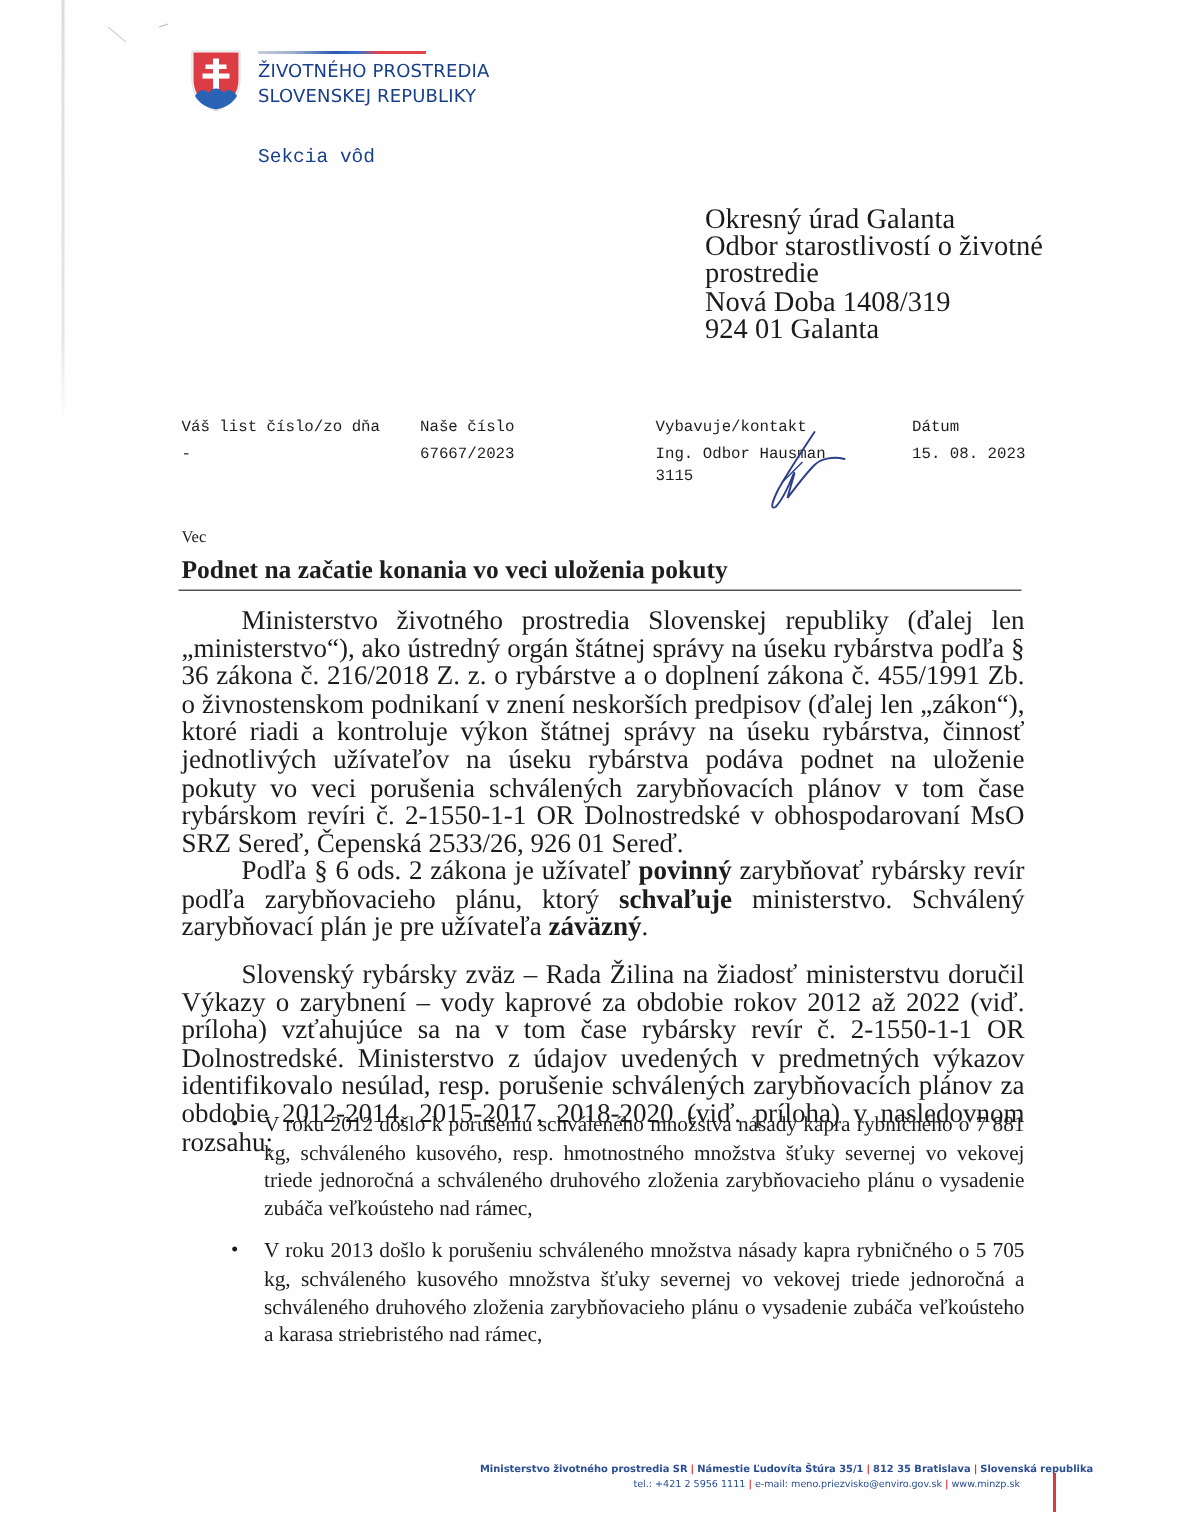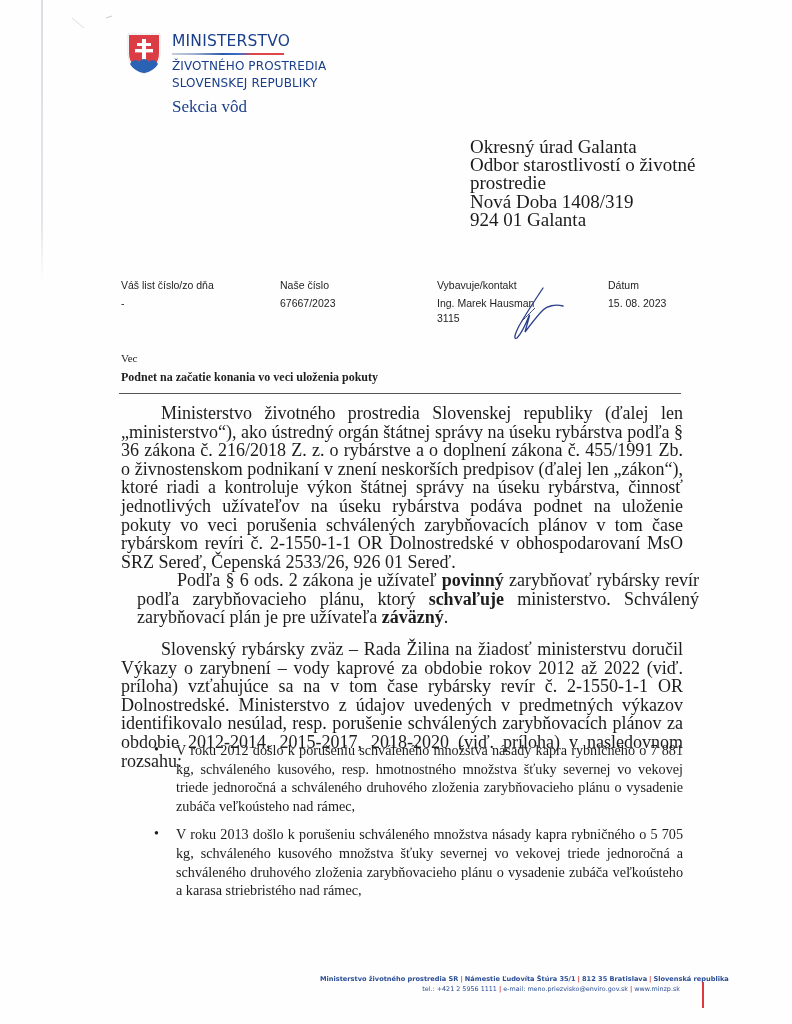--- a/index.html
+++ b/index.html
@@ -14,34 +14,34 @@
     background: linear-gradient(to bottom, #dcdde3 0%, #e3e5ea 80%, rgba(230,232,236,0) 100%);
   }
   .scanmark { position:absolute; left:70px; top:14px; width:50px; height:18px; }
   
   .logo { position: absolute; left: 127px; top: 33px; width: 34px; height: 42px; }
   .mname { position: absolute; left: 172px; top: 32px; font-family: "DejaVu Sans", sans-serif; color: #1a3f8a; }
   .mname .l1 { font-size: 15.5px; letter-spacing: 0.2px; line-height: 19px; font-weight: normal; }
   .mname .bar { width: 112px; height: 2px; margin: 2px 0 3px 0;
     background: linear-gradient(to right, #c7cedb 0%, #9fb0cf 20%, #2b5bb0 45%, #3d6fc4 60%, #e0454a 72%, #e0454a 100%); }
   .mname .l2, .mname .l3 { font-size: 12px; line-height: 17px; letter-spacing: 0.1px; }
-  .section { position: absolute; left: 172px; top: 97px; font-family: Liberation Serif, serif; font-size: 17px; color: #1a3f8a; }
+  .section { position: absolute; left: 172px; top: 97px; font-family: Liberation Mono, monospace; font-size: 13px; color: #1a3f8a; }
 
   
   .addr { position: absolute; left: 470px; top: 138px; font-size: 19px; line-height: 18.2px; color: #1b1b1b; }
   .addr div { white-space: nowrap; }
 
   
-  .ref { position: absolute; font-family: Liberation Sans, sans-serif; font-size: 10.5px; color: #1d1d1d; line-height: 18px; }
+  .ref { position: absolute; font-family: Liberation Mono, monospace; font-size: 10.5px; color: #1d1d1d; line-height: 18px; }
 
   .signature { position: absolute; left: 505px; top: 286px; width: 60px; height: 56px; }
 
   
   .vec { position: absolute; left: 121px; top: 352px; font-size: 11px; }
-  .subject { position: absolute; left: 121px; top: 370px; font-size: 12px; font-weight: bold; }
+  .subject { position: absolute; left: 121px; top: 370px; font-size: 17px; font-weight: bold; }
   .subject-line { position: absolute; left: 119px; top: 393px; width: 562px; height: 1px; background: #555; }
 
   
   .para { position: absolute; left: 121px; width: 562px; font-size: 18px; line-height: 18.6px; text-align: justify; color: #1c1c1c; }
   .bullets { position: absolute; left: 176px; width: 507px; font-size: 14.2px; line-height: 18.6px; color: #1c1c1c; margin: 0; padding: 0; list-style: none; }
   .bullets li { position: relative; text-align: justify; margin-bottom: 10px; }
   .bullets li .dot { position: absolute; left: -22px; top: 0; font-size: 14px; }
 
   
   .footer { position: absolute; left: 320px; top: 975px; width: 360px; text-align: right; font-family: "DejaVu Sans", sans-serif; color: #2a4d94; }
@@ -61,21 +61,20 @@
 
 <svg class="logo" viewBox="0 0 34 42">
   <path d="M1 1 H33 V20 C33 32 25 38 17 41 C9 38 1 32 1 20 Z" fill="#ffffff" stroke="#d8d8d8" stroke-width="0.6"></path>
   <path d="M2 2 H32 V20 C32 31 24.5 37 17 40 C9.5 37 2 31 2 20 Z" fill="#dc3c44"></path>
   <rect x="15" y="6" width="4" height="24" fill="#ffffff"></rect>
   <rect x="10" y="10" width="14" height="3" fill="#ffffff"></rect>
   <rect x="8" y="16" width="18" height="3.4" fill="#ffffff"></rect>
   <path d="M3 31 C6 26 10 26 12 29 C14 25 20 25 22 29 C24 26 28 26 31 31 C28 36 23 39 17 40 C11 39 6 36 3 31 Z" fill="#2a62b4"></path>
 </svg>
 <div class="mname">
-  <div class="l1">MINISTERSTVO</div>
   <div class="bar"></div>
   <div class="l2">ŽIVOTNÉHO PROSTREDIA</div>
   <div class="l3">SLOVENSKEJ REPUBLIKY</div>
 </div>
 <div class="section">Sekcia vôd</div>
 
 <div class="addr">
   <div>Okresný úrad Galanta</div>
   <div>Odbor starostlivostí o životné</div>
   <div>prostredie</div>
@@ -86,39 +85,39 @@
 <div class="ref" style="left:121px; top:276px;">
   <div>Váš list číslo/zo dňa</div>
   <div>-</div>
 </div>
 <div class="ref" style="left:280px; top:276px;">
   <div>Naše číslo</div>
   <div>67667/2023</div>
 </div>
 <div class="ref" style="left:437px; top:276px;">
   <div>Vybavuje/kontakt</div>
-  <div>Ing. Marek Hausman</div>
+  <div>Ing. Odbor Hausman</div>
   <div style="margin-top:-3px;">3115</div>
 </div>
 <div class="ref" style="left:608px; top:276px;">
   <div>Dátum</div>
   <div>15. 08. 2023</div>
 </div>
 <svg class="signature" viewBox="0 0 60 56">
   <path d="M38 2 C30 14 22 26 14 40 C10 48 8 54 12 52 C16 48 20 40 24 30 C26 26 22 38 20 46 C26 38 32 30 38 24 C42 20 50 18 58 20" stroke="#2b3f8c" stroke-width="1.3" fill="none" stroke-linecap="round"></path>
   <path d="M16 36 C22 30 28 24 30 22" stroke="#2b3f8c" stroke-width="1" fill="none"></path>
 </svg>
 
 <div class="vec">Vec</div>
 <div class="subject">Podnet na začatie konania vo veci uloženia pokuty</div>
 <div class="subject-line"></div>
 
 <div class="para" style="top:404px; text-indent:40px;">Ministerstvo životného prostredia Slovenskej republiky (ďalej len „ministerstvo“), ako ústredný orgán štátnej správy na úseku rybárstva podľa § 36  zákona č. 216/2018 Z. z. o rybárstve  a o doplnení  zákona č. 455/1991 Zb. o živnostenskom podnikaní v znení neskorších predpisov (ďalej len „zákon“), ktoré riadi a kontroluje výkon štátnej správy na úseku rybárstva, činnosť jednotlivých užívateľov na úseku rybárstva podáva podnet na uloženie pokuty vo veci porušenia schválených zarybňovacích plánov v tom čase rybárskom revíri č. 2-1550-1-1 OR Dolnostredské v obhospodarovaní MsO SRZ Sereď, Čepenská 2533/26, 926 01 Sereď.</div>
 
-<div class="para" style="top:571px; text-indent:40px;margin-left:16px;">
+<div class="para" style="top:571px; text-indent:40px;">
   <span>Podľa § 6 ods. 2 zákona je užívateľ </span><b>povinný</b><span> zarybňovať rybársky revír podľa zarybňovacieho plánu, ktorý </span><b>schvaľuje</b><span> ministerstvo. Schválený zarybňovací plán je pre užívateľa </span><b>záväzný</b><span>.</span>
 </div>
 
 <div class="para" style="top:640px; text-indent:40px;">Slovenský rybársky zväz – Rada Žilina na žiadosť ministerstvu doručil Výkazy o zarybnení – vody kaprové za obdobie rokov 2012 až 2022 (viď. príloha) vzťahujúce sa na v tom čase rybársky revír č. 2-1550-1-1 OR Dolnostredské. Ministerstvo z údajov uvedených v predmetných výkazov identifikovalo nesúlad, resp. porušenie schválených zarybňovacích plánov za obdobie 2012-2014, 2015-2017, 2018-2020  (viď. príloha) v nasledovnom rozsahu:</div>
 
 <ul class="bullets" style="top:741px;">
   <li><span class="dot">•</span><span>V roku 2012 došlo k porušeniu schváleného množstva násady kapra rybničného o 7 881 kg, schváleného kusového, resp. hmotnostného množstva šťuky severnej vo vekovej triede jednoročná a schváleného druhového zloženia zarybňovacieho plánu o vysadenie zubáča veľkoústeho nad rámec,</span></li>
   <li><span class="dot">•</span><span>V roku 2013 došlo k porušeniu schváleného množstva násady kapra rybničného o 5 705 kg, schváleného kusového množstva šťuky severnej vo vekovej triede jednoročná a schváleného druhového zloženia zarybňovacieho plánu o vysadenie zubáča veľkoústeho a karasa striebristého nad rámec,</span></li>
 </ul>
 

